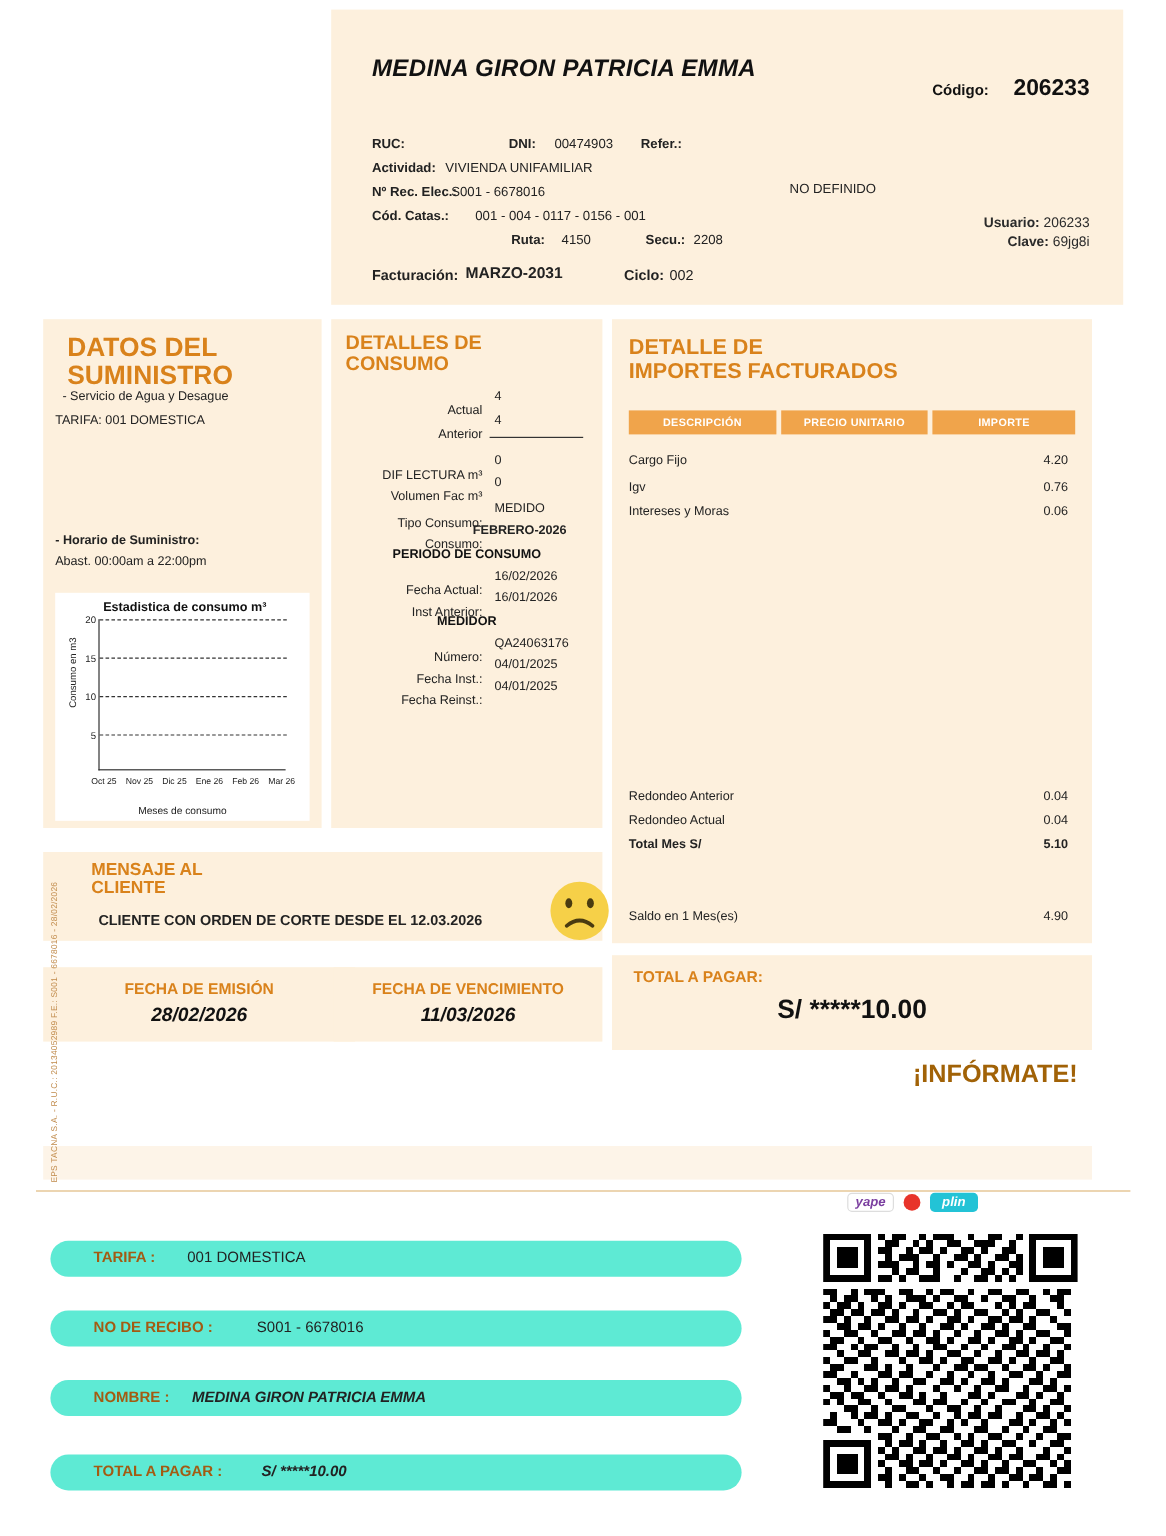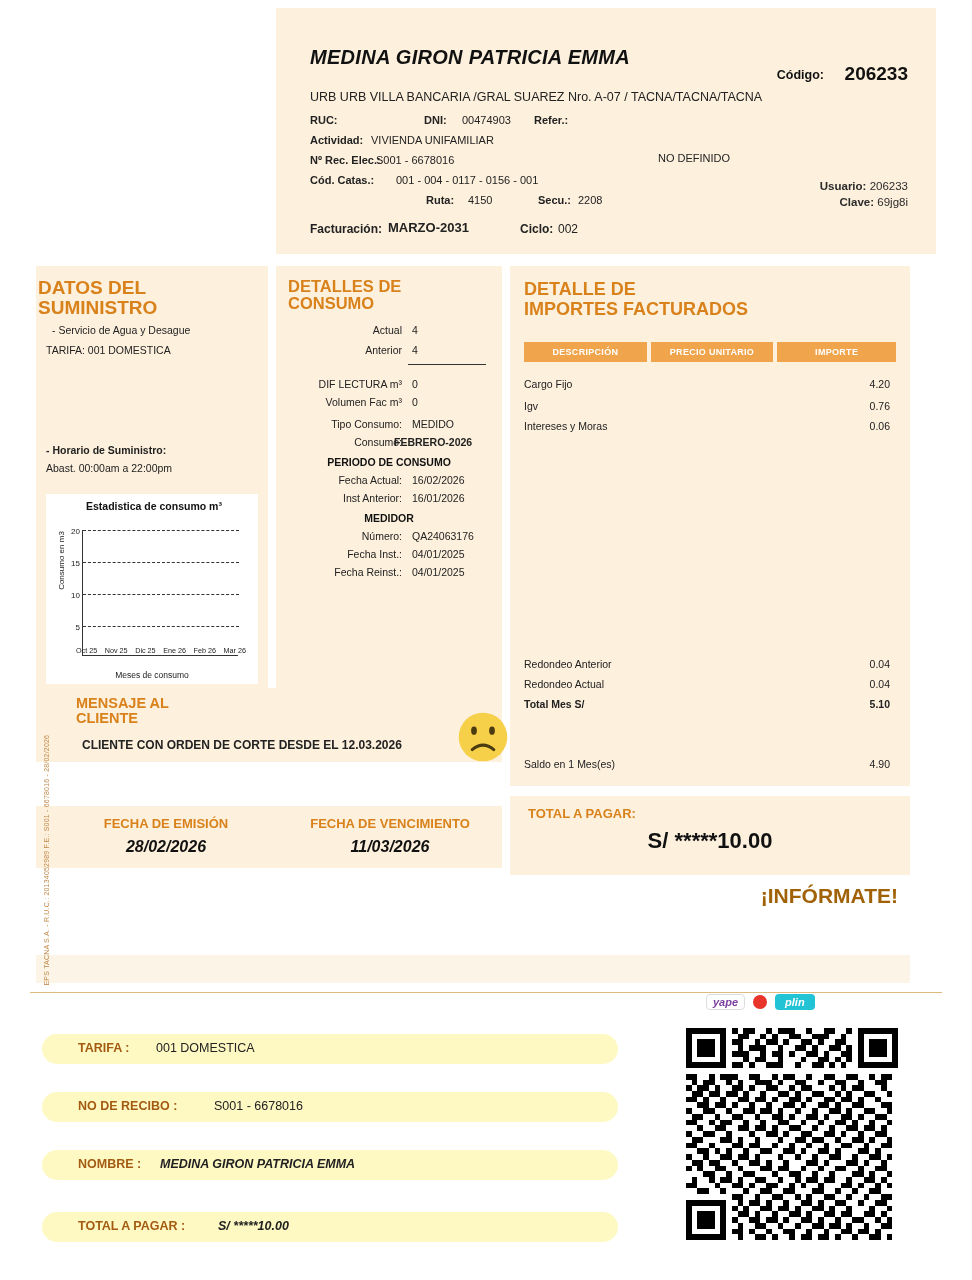--- a/index.html
+++ b/index.html
@@ -46,43 +46,43 @@
   .logo-sub2 { font-size:9px; font-weight:bold; color:#c0761f; }
   .logo-ruc { font-size:12.5px; font-weight:bold; color:#e07b18; margin-top:6px; }
   .swoosh { position:absolute; left:150px; top:-6px; width:70px; height:80px; }
 
   
   .datos-card {
     position:absolute; left:36px; top:266px; width:232px; height:424px;
     background:#fdf0dd;
   }
   .sec-title { color:#d9821b; font-weight:bold; line-height:1.05; }
-  .datos-title { position:absolute; left:2px; top:12px; font-size:19px; }
+  .datos-title { position:absolute; left:20px; top:12px; font-size:22px; }
   .datos-line { position:absolute; left:16px; font-size:10.5px; color:#222; }
 
   .chart-box { position:absolute; left:10px; top:228px; width:212px; height:190px; background:#fff; }
   .chart-title { position:absolute; left:40px; top:6px; font-size:10.5px; font-weight:bold; color:#111; }
   .chart-ylab {
     position:absolute; left:-28px; top:62px; width:86px; text-align:center;
     font-size:8px; color:#222; transform:rotate(-90deg);
   }
   .chart-xlab { position:absolute; left:0; bottom:4px; width:212px; text-align:center; font-size:8.5px; color:#222; }
-  .plot { position:absolute; left:36px; top:36px; width:156px; height:126px; border-left:1px solid #333; border-bottom:1px solid #333; }
+  .plot { position:absolute; left:36px; top:22px; width:156px; height:126px; border-left:1px solid #333; border-bottom:1px solid #333; }
   .gridline { position:absolute; left:0; width:156px; border-top:1px dashed #333; }
   .ytick { position:absolute; right:100%; margin-right:3px; font-size:8px; color:#222; transform:translateY(-50%); }
   .xticks { position:absolute; left:30px; top:152px; width:170px; display:flex; justify-content:space-between; font-size:7.2px; color:#222; }
 
   
   .consumo-card {
     position:absolute; left:276px; top:266px; width:226px; height:424px;
     background:#fdf0dd;
   }
   .consumo-title { position:absolute; left:12px; top:12px; font-size:16.5px; }
   .crow { position:absolute; font-size:10.5px; color:#222; width:100%; }
-  .crow .lab { position:absolute; right:100px; text-align:center; white-space:nowrap; }
+  .crow .lab { position:absolute; right:100px; text-align:center; white-space:nowrap;margin-top:12px; }
   .crow .val { position:absolute; left:136px; }
   .crow .valb { position:absolute; left:118px; font-weight:bold; }
   .chead { position:absolute; width:226px; text-align:center; font-size:10.5px; font-weight:bold; color:#111; }
   .hline { position:absolute; left:132px; width:78px; border-top:1px solid #333; }
 
   
   .importes-card {
     position:absolute; left:510px; top:266px; width:400px; height:520px;
     background:#fdf0dd;
   }
@@ -92,21 +92,21 @@
     display:block; text-align:center; font-size:9px; font-weight:bold; color:#fff;
     background:#f0a44b; padding:5px 0; letter-spacing:.3px;
   }
   .ih1 { width:124px; } .ih2 { width:124px; } .ih3 { width:120px; }
   .imp-row { position:absolute; left:14px; width:372px; font-size:10.5px; color:#222; }
   .imp-row .d { position:absolute; left:0; }
   .imp-row .a { position:absolute; right:6px; }
   .imp-row.bold { font-weight:bold; }
 
   
-  .msg-card { position:absolute; left:36px; top:688px; width:466px; height:74px; background:#fdf0dd; }
+  .msg-card { position:absolute; left:36px; top:710px; width:466px; height:74px; background:#fdf0dd; }
   .msg-title { position:absolute; left:40px; top:8px; font-size:14.5px; line-height:1.05; }
   .msg-text { position:absolute; left:46px; top:50px; font-size:12px; font-weight:bold; color:#222; }
   .sadface { position:absolute; left:420px; top:22px; width:54px; height:54px; }
 
   
   .fecha-card { position:absolute; top:806px; height:62px; background:#fdf0dd; }
   .fe { left:36px; width:260px; }
   .fv { left:278px; width:224px; }
   .fecha-lbl { position:absolute; top:10px; width:100%; text-align:center; font-size:13px; font-weight:bold; color:#d9821b; }
   .fecha-val { position:absolute; top:32px; width:100%; text-align:center; font-size:16px; font-weight:bold; font-style:italic; color:#111; }
@@ -122,21 +122,21 @@
   .bigband { position:absolute; left:36px; top:955px; width:874px; height:28px; background:#fdf4e8; }
 
   .vert-text {
     position:absolute; left:-64px; top:872px; width:220px; transform:rotate(-90deg);
     font-size:7px; color:#c08a4a; letter-spacing:.2px; white-space:nowrap;
   }
 
   .divider { position:absolute; left:30px; top:992px; width:912px; border-top:1px solid #e0b97f; }
 
   
-  .stub-row { position:absolute; left:42px; height:30px; background:#fef9c3; border-radius:15px; }
+  .stub-row { position:absolute; left:42px; height:30px; background:#5eead4; border-radius:15px; }
   .stub-lbl { position:absolute; left:36px; top:7px; font-size:12.5px; font-weight:bold; color:#a35b12; }
   .stub-val { position:absolute; top:7px; font-size:12.5px; color:#222; }
   .stub-val.ital { font-style:italic; font-weight:bold; }
 
   .qr { position:absolute; left:686px; top:1028px; width:212px; height:212px; }
   .yape { position:absolute; left:706px; top:994px; display:flex; align-items:center; gap:8px; }
   .yape-pill { background:#fff; border:1px solid #ddd; border-radius:4px; padding:1px 6px;
                font-size:11px; font-weight:bold; font-style:italic; color:#7b3fa0; }
   .plin-pill { background:#23c3d6; color:#fff; border-radius:4px; padding:2px 10px;
                font-size:11px; font-weight:bold; font-style:italic; }
@@ -144,21 +144,20 @@
 </style>
 </head>
 <body>
 
 <div class="page">
 
   <div class="header-card">
     <div class="cust-name">MEDINA GIRON PATRICIA EMMA</div>
     <div class="codigo-lbl">Código:</div>
     <div class="codigo-val">206233</div>
-    <div class="addr">URB URB VILLA BANCARIA /GRAL SUAREZ Nro. A-07 / TACNA/TACNA/TACNA</div>
 
     <div class="kv" style="left:34px; top:106px;"><b>RUC:</b></div>
     <div class="kv" style="left:148px; top:106px;"><b>DNI:</b></div>
     <div class="kv" style="left:186px; top:106px;"><span>00474903</span></div>
     <div class="kv" style="left:258px; top:106px;"><b>Refer.:</b></div>
 
     <div class="kv" style="left:34px; top:126px;"><b>Actividad:</b></div>
     <div class="kv" style="left:95px; top:126px;"><span>VIVIENDA UNIFAMILIAR</span></div>
 
     <div class="kv" style="left:34px; top:146px;"><b>Nº Rec. Elec.:</b></div>

